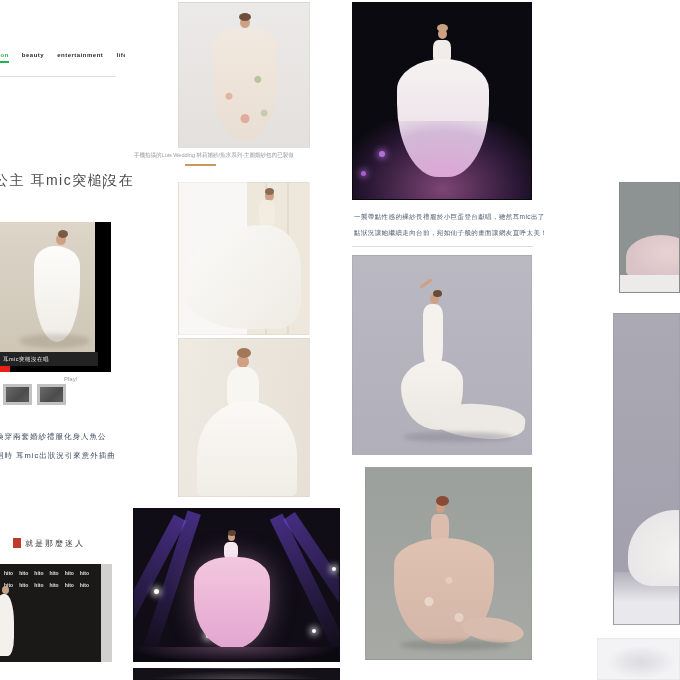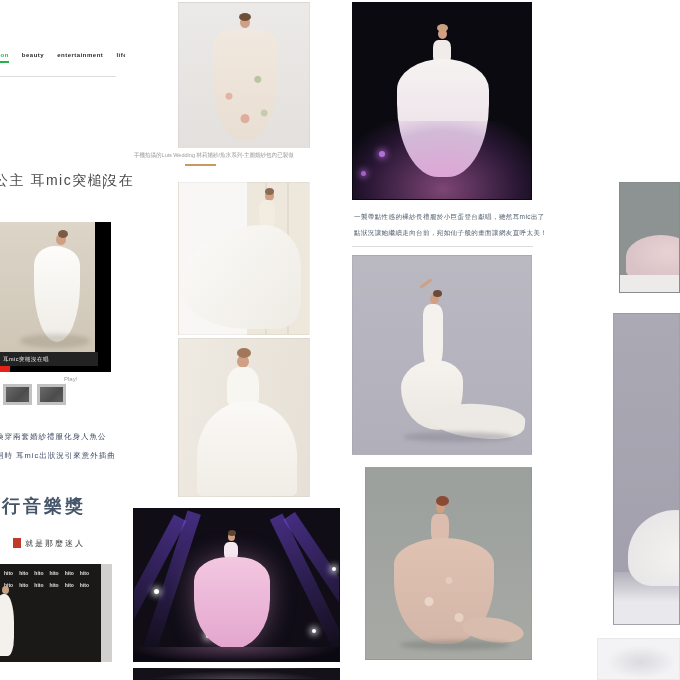--- a/index.html
+++ b/index.html
@@ -92,21 +92,20 @@
       <div class="in"></div>
     </div>
   <span class="credit">Play!</span>
 
   <p class="bodytext" style="margin:0;">
     <span>換穿兩套婚紗禮服化身人魚公</span><br>
     <span>唱時 耳mic出狀況引來意外插曲</span>
   </p>
 
   <div class="awards">
-    <div class="awards-title">行音樂獎</div>
     <div class="seal"></div>
     <div class="callig">就是那麼迷人</div>
     <div class="backdrop">
       <span>hito</span>
       <span>hito</span>
       <span>hito</span>
       <span>hito</span>
       <span>hito</span>
       <span>hito</span>
       <span>hito</span>

